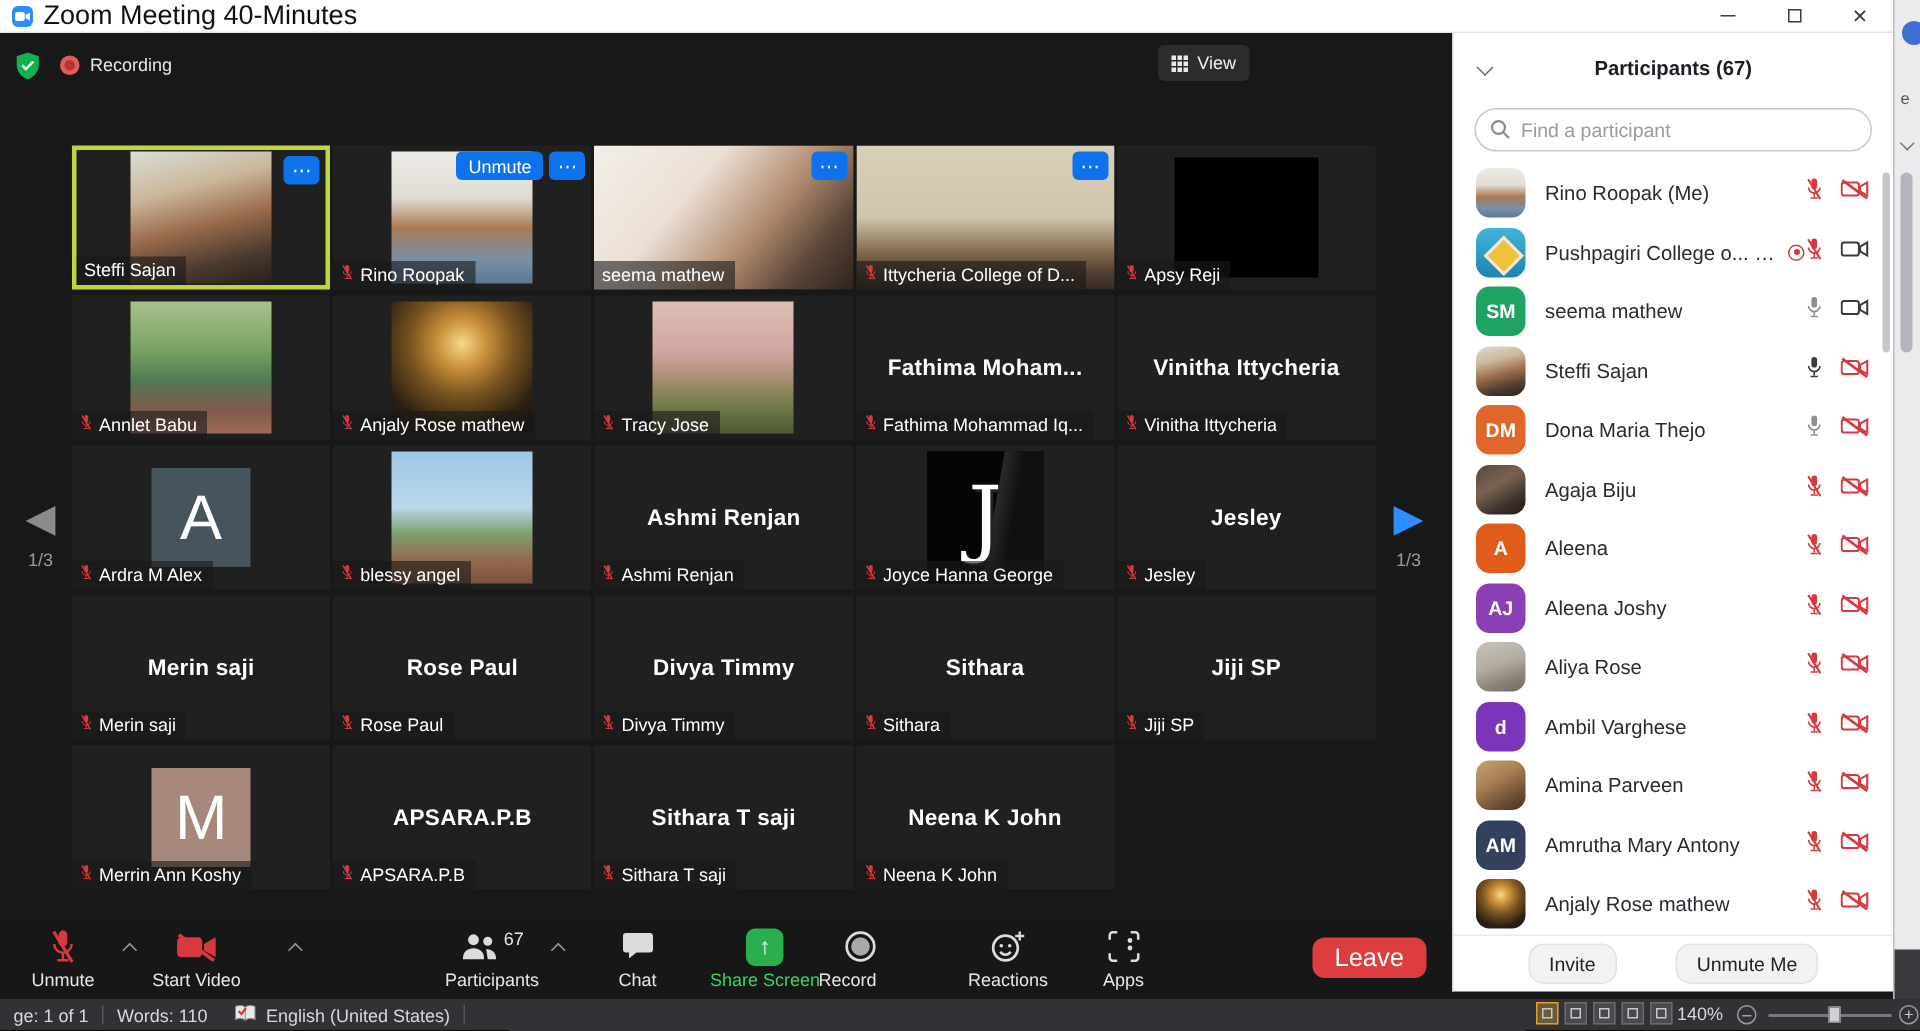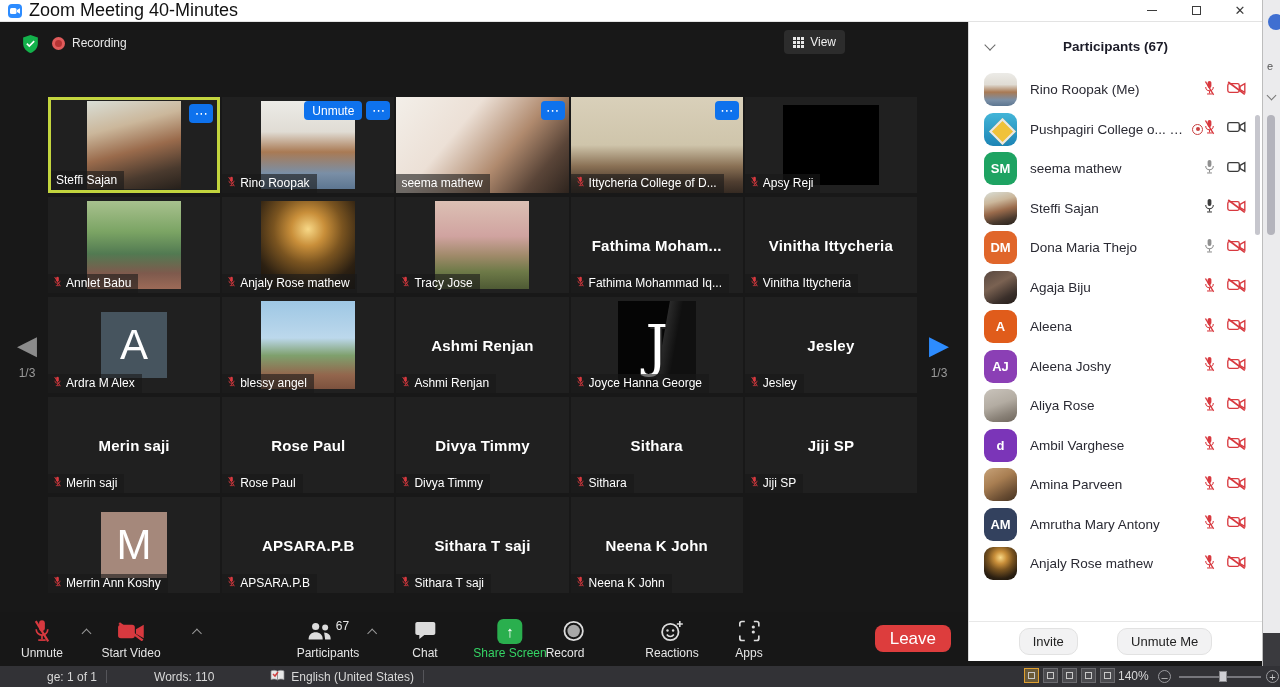--- a/index.html
+++ b/index.html
@@ -11,21 +11,21 @@
   .appicon{width:14px;height:14px;margin-left:8px;border-radius:4px;background:#2d8cff;display:flex;align-items:center;justify-content:center;}
   .appicon svg{display:block;}
   .wintitle{font-size:18px;color:#111;margin-left:7px;}
   .wincontrols{margin-left:auto;display:flex;align-items:center;height:100%;}
   .wc{width:44px;height:100%;display:flex;align-items:center;justify-content:center;color:#3c3c3c;font-size:13px;cursor:default;}
   .wc .mini{width:10px;height:1.6px;background:#3c3c3c;display:block;}
   .wc .maxi{width:9px;height:9px;border:1.4px solid #3c3c3c;display:block;}
 
   
   .zoom-main{position:absolute;left:0;top:22px;width:1262px;height:644px;background:#181818;}
-  .topbar{position:absolute;left:12px;top:0;width:848px;height:44px;}
+  .topbar{position:absolute;left:0;top:0;width:848px;height:44px;}
   .shield{position:absolute;left:10px;top:13px;}
   .recording{position:absolute;left:40px;top:14px;display:flex;align-items:center;gap:7px;}
   .recdot-big{width:13px;height:13px;border-radius:50%;background:#e05b5b;position:relative;}
   .recdot-big::after{content:"";position:absolute;left:3px;top:3px;width:7px;height:7px;border-radius:50%;background:#b53434;}
   .recording span{color:#e8e8e8;font-size:12px;}
   .viewbtn{position:absolute;right:15px;top:8px;height:24px;background:#2c2c2c;border-radius:4px;display:flex;align-items:center;gap:6px;padding:0 9px;color:#f0f0f0;font-size:12px;cursor:pointer;}
   .gridglyph{display:grid;grid-template-columns:repeat(3,3px);grid-template-rows:repeat(3,3px);gap:1px;}
   .gridglyph i{background:#e8e8e8;display:block;}
 
   
@@ -93,21 +93,21 @@
   .pname{font-size:13.5px;color:#2a2a33;margin-left:13px;white-space:nowrap;overflow:hidden;text-overflow:ellipsis;max-width:158px;}
   .rec-dot{width:11px;height:11px;border:1.6px solid #c94040;border-radius:50%;margin-left:6px;position:relative;flex:0 0 auto;}
   .rec-dot::after{content:"";position:absolute;left:2.5px;top:2.5px;width:4px;height:4px;border-radius:50%;background:#c94040;}
   .picons{margin-left:auto;display:flex;align-items:center;gap:11px;}
   .panel-scroll{position:absolute;right:2px;top:93px;width:5px;height:120px;background:#c6c6cd;border-radius:3px;}
   .panel-footer{margin-top:auto;height:40px;border-top:1px solid #e8e8e8;display:flex;align-items:center;justify-content:space-around;padding:0 30px;}
   .pf-btn{background:#f2f2f3;border:1px solid #e2e2e2;border-radius:10px;padding:5px 13px;font-size:13px;color:#222;cursor:pointer;}
 
   
   .statusbar{position:absolute;left:0;top:666px;width:1280px;height:21px;background:#323236;display:flex;align-items:center;color:#d8d8d8;font-size:12px;}
-  .sb-item{padding:0 9px;height:100%;display:flex;align-items:center;gap:6px;white-space:nowrap;cursor:pointer;margin-left:38px;}
+  .sb-item{padding:0 9px;height:100%;display:flex;align-items:center;gap:6px;white-space:nowrap;cursor:pointer;}
   .sb-sep{width:1px;height:13px;background:#55555a;}
   .sb-views{position:absolute;left:1024px;top:2px;display:flex;gap:4px;align-items:center;}
   .vicon{width:15px;height:15px;border:1px solid #6a6a6e;background:#4a4a4e;display:flex;align-items:center;justify-content:center;}
   .vicon.sel{border:1px solid #e0a030;background:#6a5a38;}
   .vicon i{display:block;width:7px;height:7px;border:1px solid #c8c8c8;}
   .sb-zoomlvl{position:absolute;left:1118px;top:3px;}
   .sb-minus{position:absolute;left:1158px;top:4px;width:13px;height:13px;border-radius:50%;border:1px solid #9a9a9e;display:flex;align-items:center;justify-content:center;color:#c8c8c8;font-size:11px;line-height:10px;cursor:pointer;}
   .sb-track{position:absolute;left:1179px;top:10px;width:82px;height:1.5px;background:#77777c;}
   .sb-thumb{position:absolute;left:1219px;top:5px;width:8px;height:11px;background:#cfcfd4;border:1px solid #8a8a8e;cursor:pointer;}
   .sb-plus{position:absolute;left:1266px;top:4px;width:13px;height:13px;border-radius:50%;border:1px solid #9a9a9e;display:flex;align-items:center;justify-content:center;color:#c8c8c8;font-size:11px;line-height:10px;cursor:pointer;}
@@ -648,20 +648,29 @@
         <span class="lbl">Apps</span>
       </div>
       <div class="leave-btn">Leave</div>
     </div>
   </div>
 
   <div class="panel">
     <div class="panel-header">
       <span class="chev-down-hd"></span>
       <span class="panel-title">Participants (67)</span>
+    </div>
+    <div class="searchwrap">
+      <span class="mag">
+        <svg width="14" height="14" viewBox="0 0 14 14">
+            <circle cx="6" cy="6" r="4.3" fill="none" stroke="#8a8a92" stroke-width="1.5"></circle>
+            <line x1="9.3" y1="9.3" x2="13" y2="13" stroke="#8a8a92" stroke-width="1.5"></line>
+          </svg>
+      </span>
+      <input type="text" placeholder="Find a participant" style="">
     </div>
     <div id="plist">
         <div class="prow">
     <span class="avatar g-rino"></span>
     <span class="pname">Rino Roopak (Me)</span>
     <span class="picons">
       <span class="pmic"><svg width="13" height="16" viewBox="0 0 24 29">
                 <rect x="8.5" y="1.5" width="7" height="13" rx="3.5" fill="#d8393f"></rect>
                 <path d="M5 12.5a7 7 0 0 0 14 0" fill="none" stroke="#d8393f" stroke-width="2"></path>
                 <line x1="12" y1="20" x2="12" y2="24.5" stroke="#d8393f" stroke-width="2"></line>

